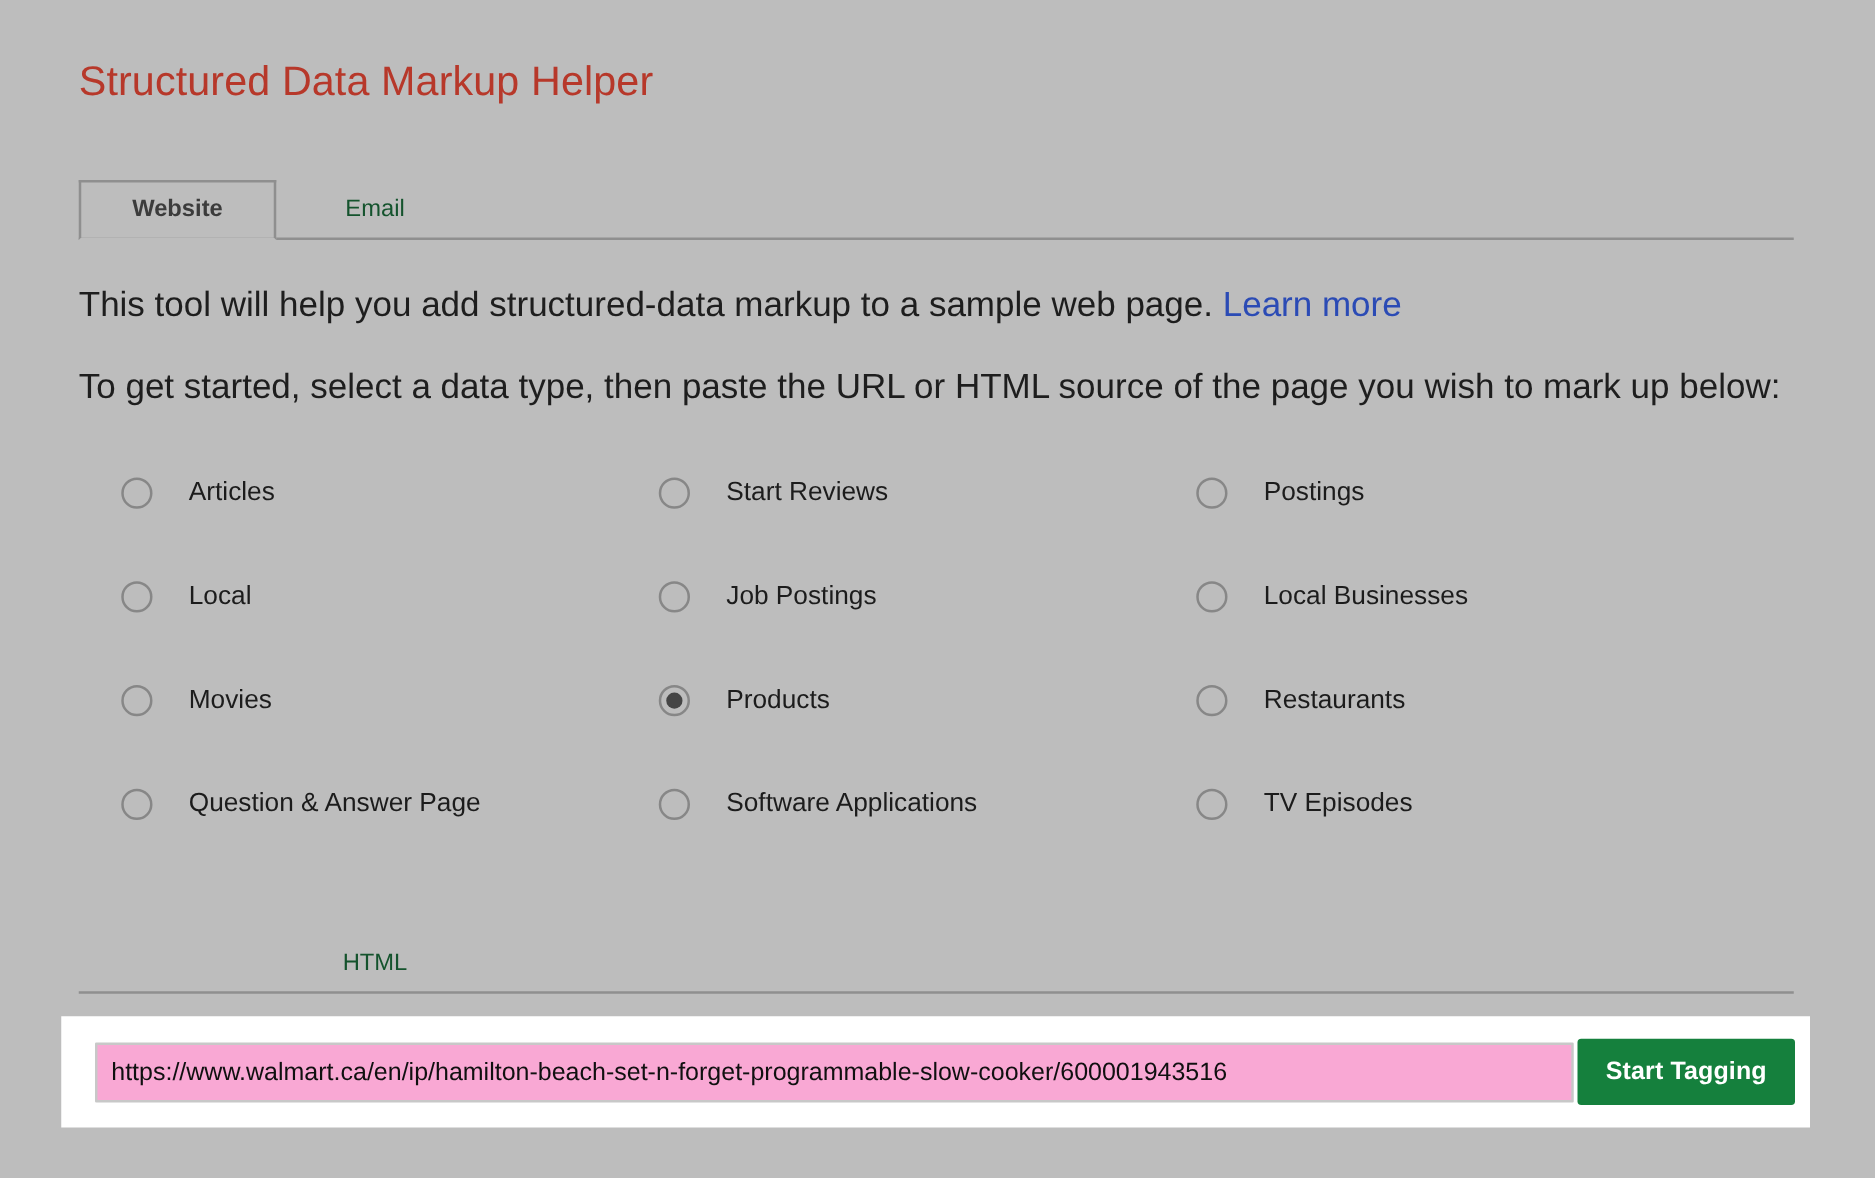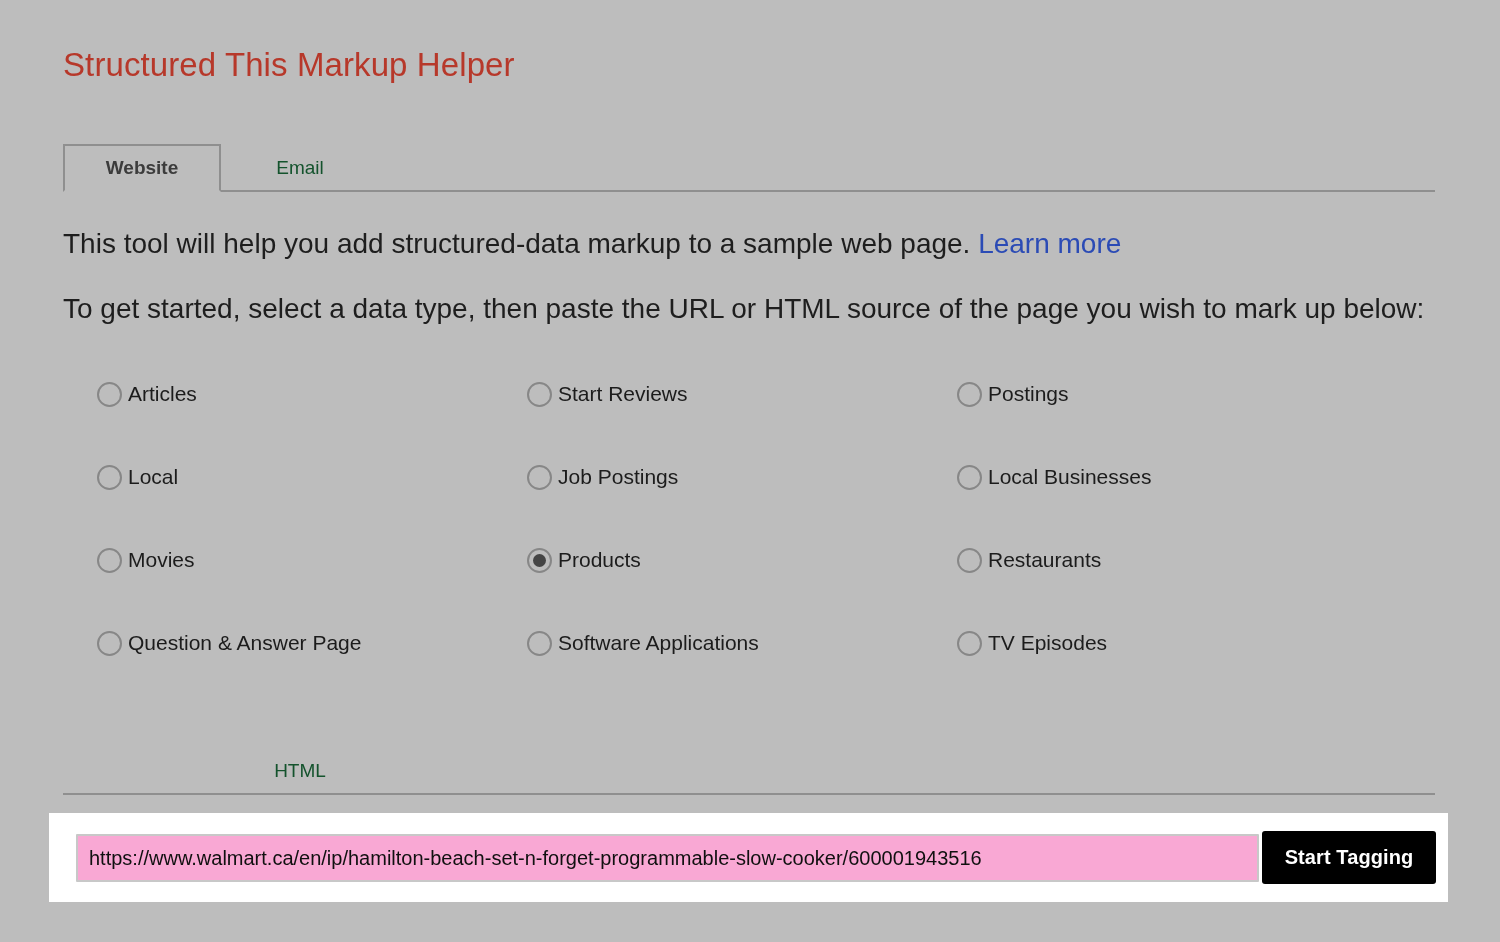--- a/index.html
+++ b/index.html
@@ -100,21 +100,21 @@
     top: 374px;
     width: 1330px;
     display: grid;
     grid-template-columns: 430px 430px 430px;
     grid-auto-rows: 83px;
     align-items: start;
   }
   .radio-option {
     display: flex;
     align-items: center;
-    gap: 6px;
+    gap: 29px;
     cursor: pointer;
     height: 40px;
   }
   .radio-mark {
     width: 25px;
     height: 25px;
     border-radius: 50%;
     border: 2px solid #878787;
     box-sizing: border-box;
     flex: 0 0 auto;
@@ -164,35 +164,35 @@
     padding: 0 11px;
     outline: none;
     border-radius: 1px;
   }
   .start-button {
     position: absolute;
     left: 1213px;
     top: 18px;
     width: 174px;
     height: 53px;
-    background: #000000;
+    background: #15803d;
     color: #ffffff;
     border: none;
     border-radius: 3px;
     font-family: "Liberation Sans", sans-serif;
     font-size: 20px;
     font-weight: bold;
     cursor: pointer;
     letter-spacing: 0.1px;
   }
 </style>
 </head>
 <body>
 
-<div class="page-title">Structured This Markup Helper</div>
+<div class="page-title">Structured Data Markup Helper</div>
 
 <div class="tabstrip" id="tabs-source">
   <div class="tab-baseline"></div>
   <div class="tab selected" id="tab-website">Website</div>
   <div class="tab" id="tab-email">Email</div>
 </div>
 
 <div class="intro" id="intro-1">
   <span>This tool will help you add structured-data markup to a sample web page.</span>
   <span class="link">Learn more</span>

